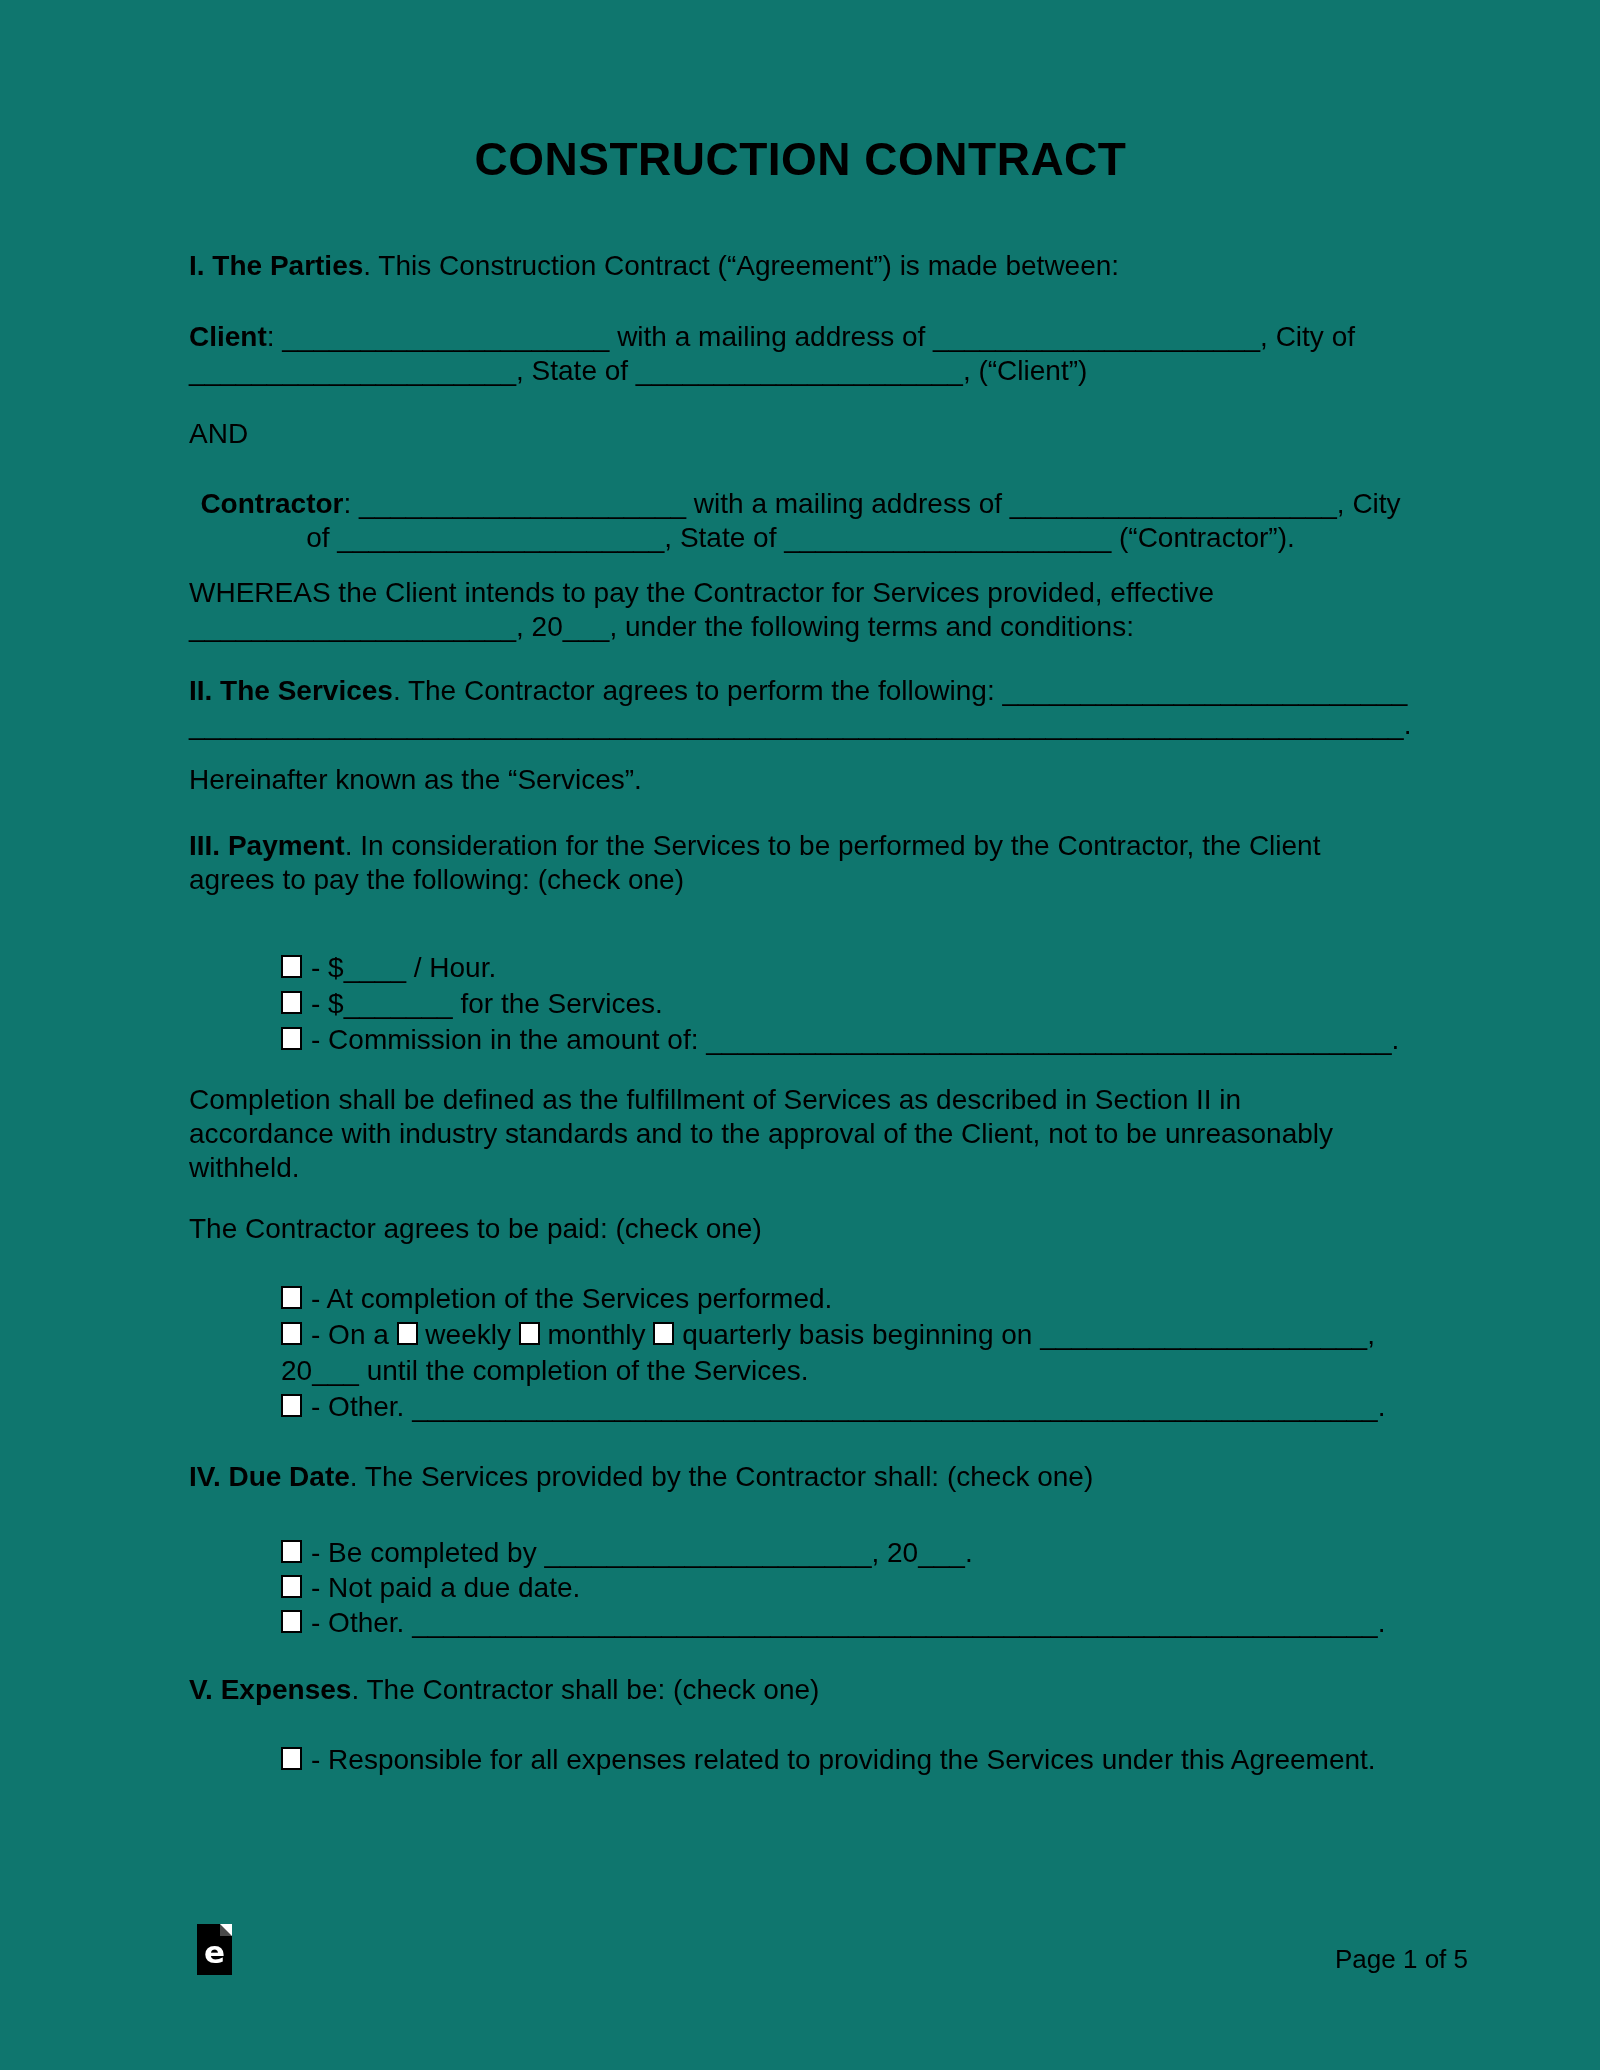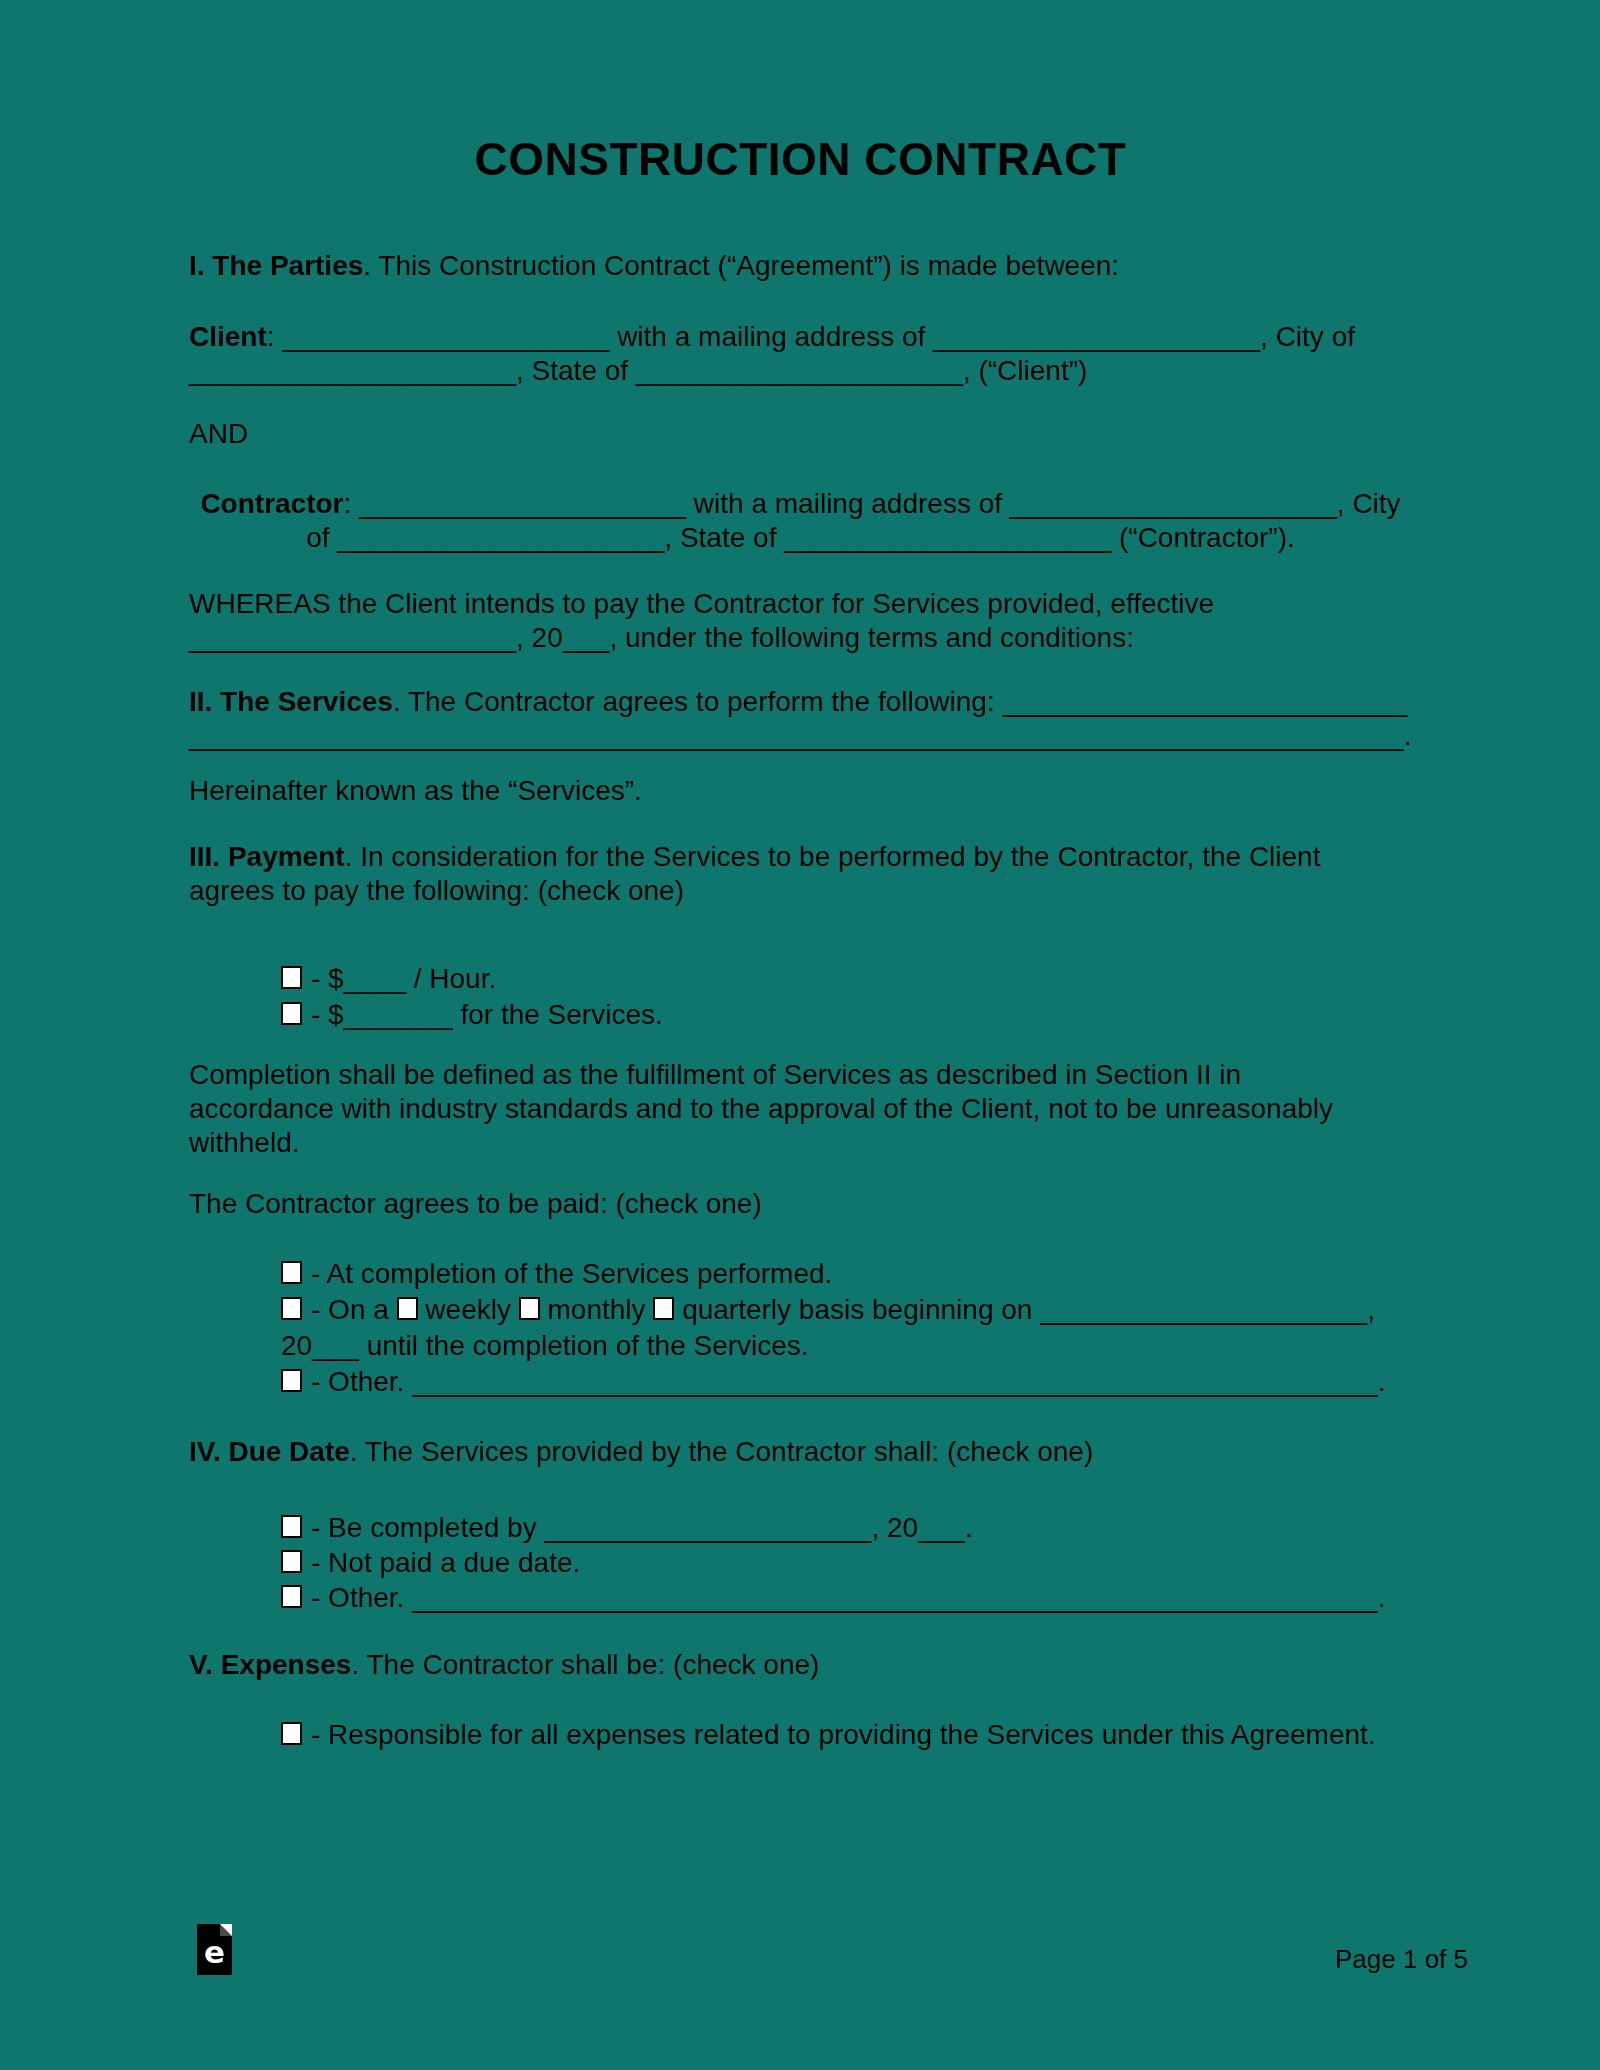--- a/index.html
+++ b/index.html
@@ -40,21 +40,21 @@
 
     <div class="para" style="margin-top:29px;">
       <div class="line"><span>AND</span></div>
     </div>
 
     <div class="para" style="margin-top:36px;text-align:center;">
       <div class="line"><span class="b">Contractor</span><span>: _____________________ with a mailing address of _____________________, City</span></div>
       <div class="line"><span>of _____________________, State of _____________________ (“Contractor”).</span></div>
     </div>
 
-    <div class="para" style="margin-top:32px;">
+    <div class="para" style="margin-top:21px;">
       <div class="line"><span>WHEREAS the Client intends to pay the Contractor for Services provided, effective</span></div>
       <div class="line"><span>_____________________, 20___, under the following terms and conditions:</span></div>
     </div>
 
     <div class="para" style="margin-top:30px;">
       <div class="line"><span class="b">II. The Services</span><span>. The Contractor agrees to perform the following: __________________________</span></div>
       <div class="line"><span>______________________________________________________________________________.</span></div>
     </div>
 
     <div class="para" style="margin-top:21px;">
@@ -62,20 +62,21 @@
     </div>
 
     <div class="para" style="margin-top:32px;">
       <div class="line"><span class="b">III. Payment</span><span>. In consideration for the Services to be performed by the Contractor, the Client</span></div>
       <div class="line"><span>agrees to pay the following: (check one)</span></div>
     </div>
 
     <div class="para optlist lh36" style="margin-top:53px;">
       <div class="line"><span class="cb"></span><span>- $____ / Hour.</span></div>
       <div class="line"><span class="cb"></span><span>- $_______ for the Services.</span></div>
+      <div class="line"><span class="cb"></span><span>- Commission in the amount of: ____________________________________________.</span></div>
     </div>
 
     <div class="para" style="margin-top:25px;">
       <div class="line"><span>Completion shall be defined as the fulfillment of Services as described in Section II in</span></div>
       <div class="line"><span>accordance with industry standards and to the approval of the Client, not to be unreasonably</span></div>
       <div class="line"><span>withheld.</span></div>
     </div>
 
     <div class="para" style="margin-top:27px;">
       <div class="line"><span>The Contractor agrees to be paid: (check one)</span></div>

